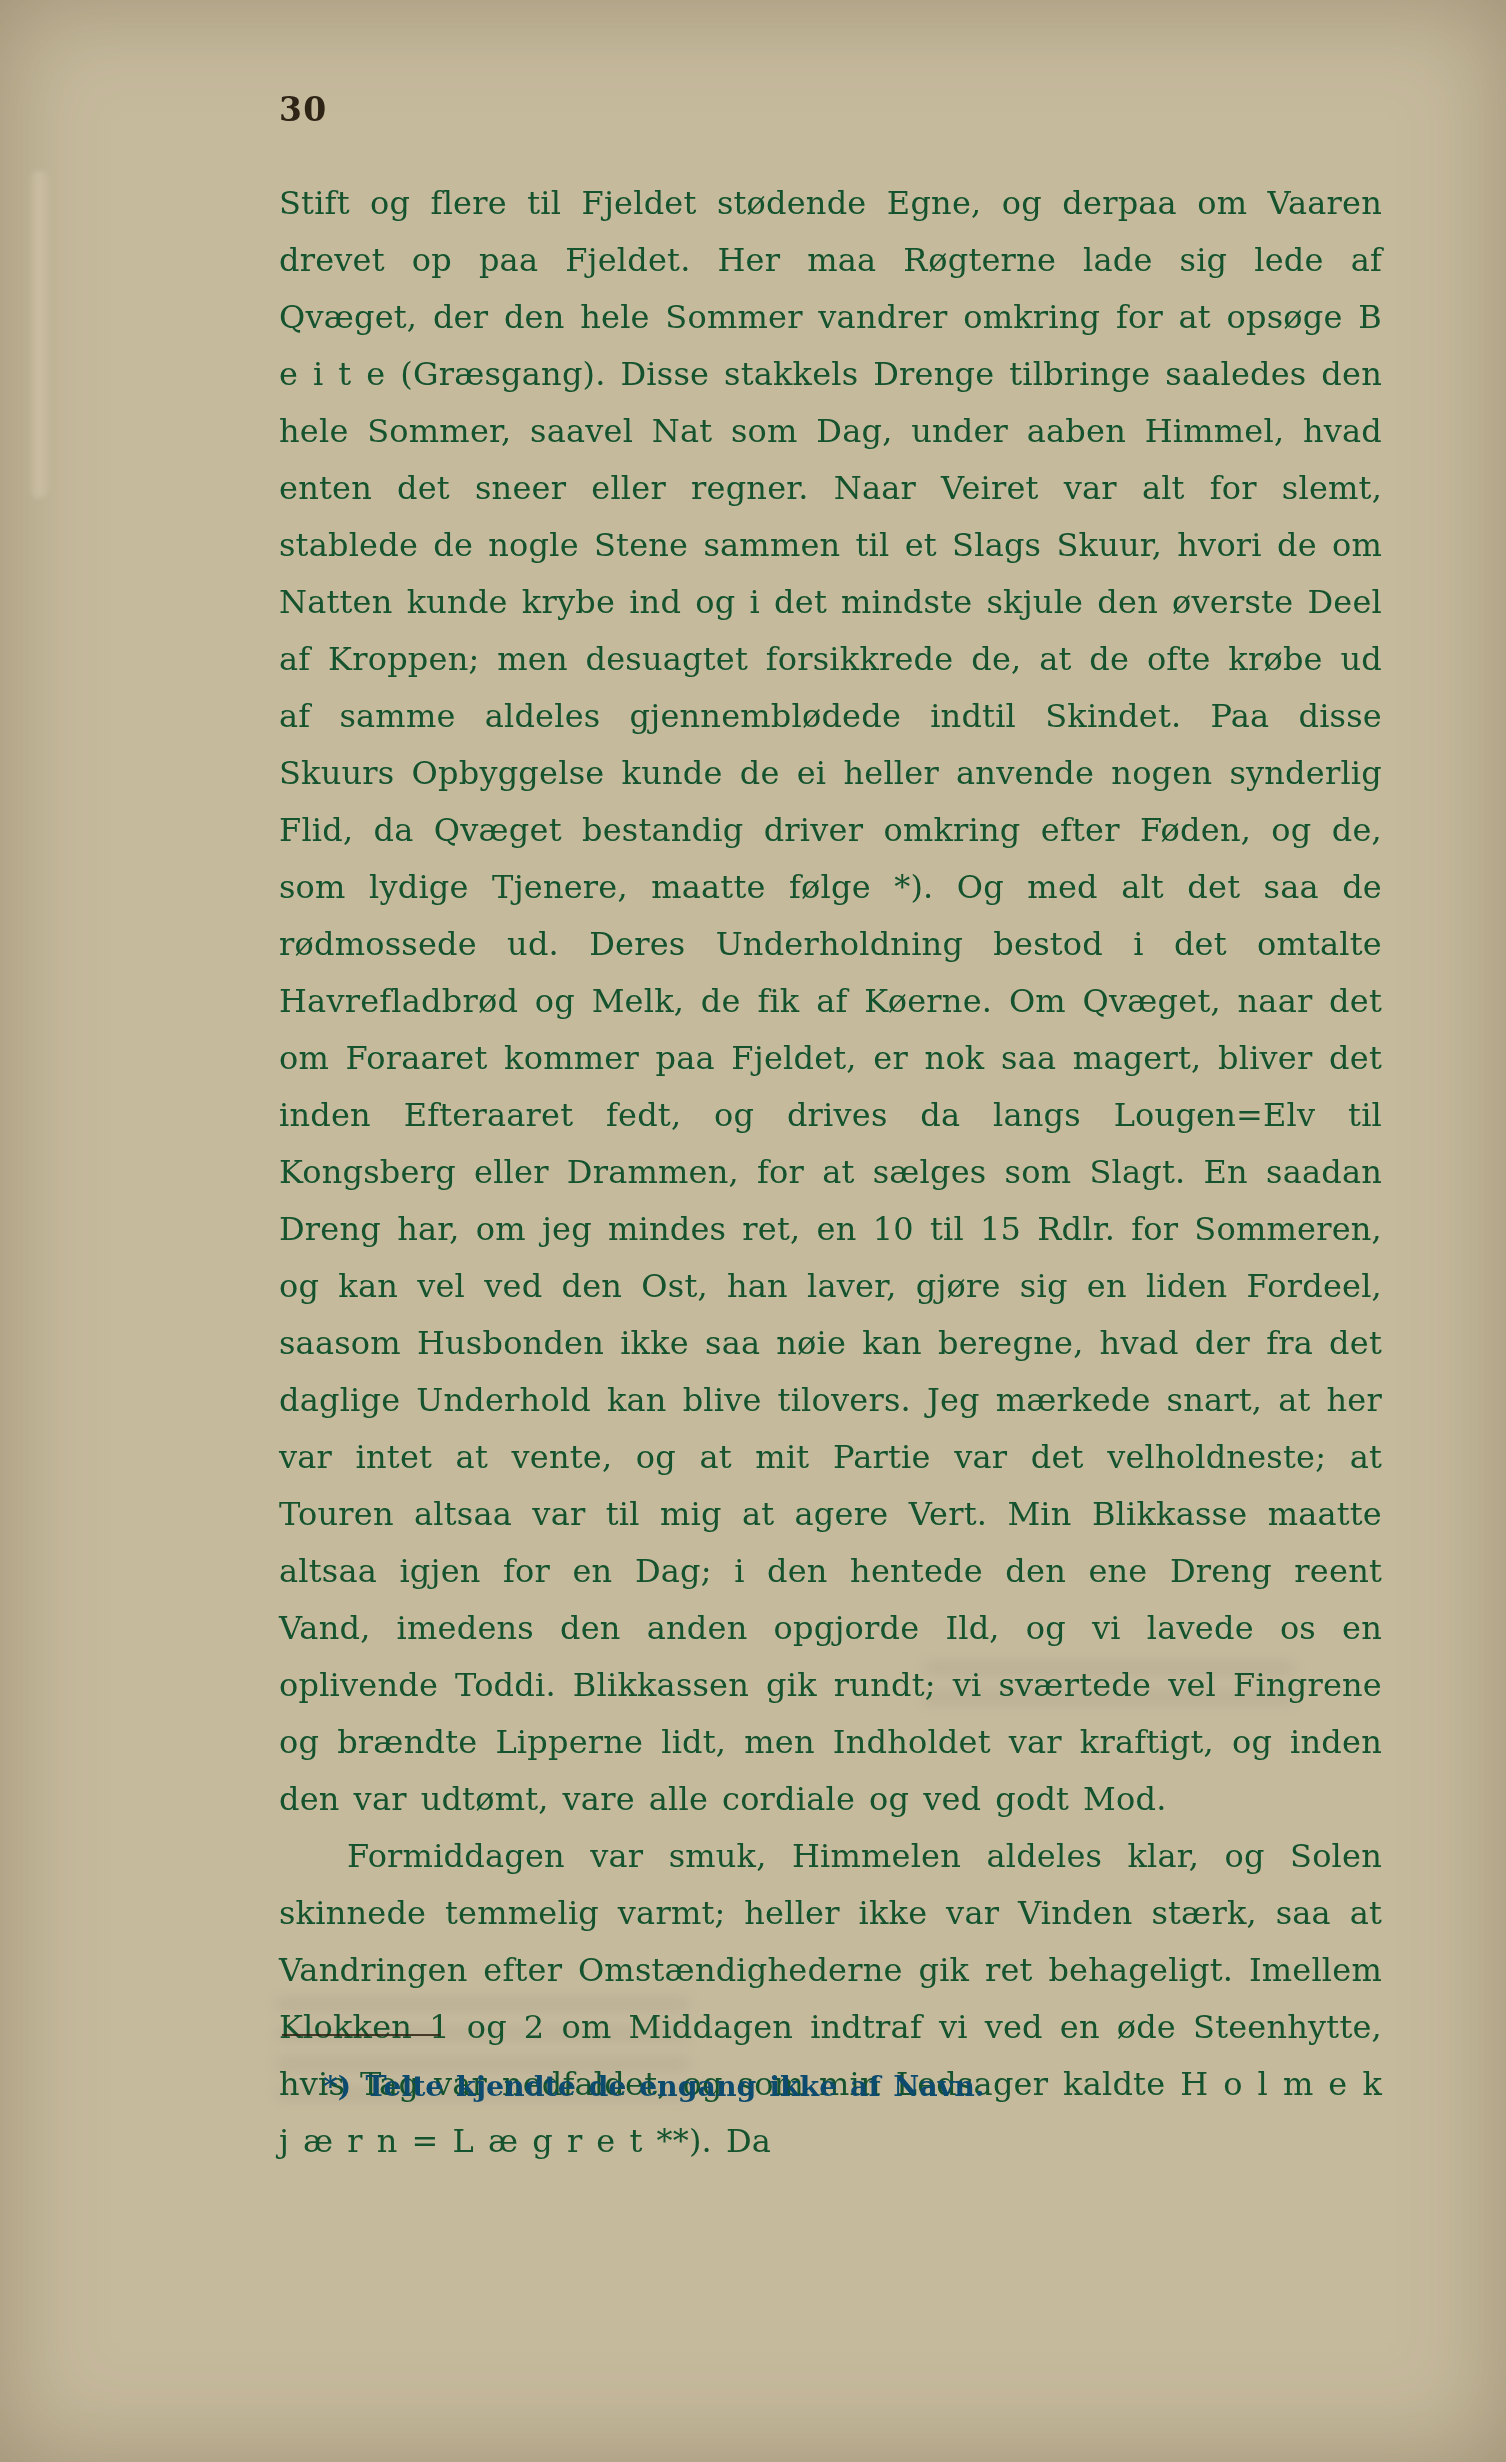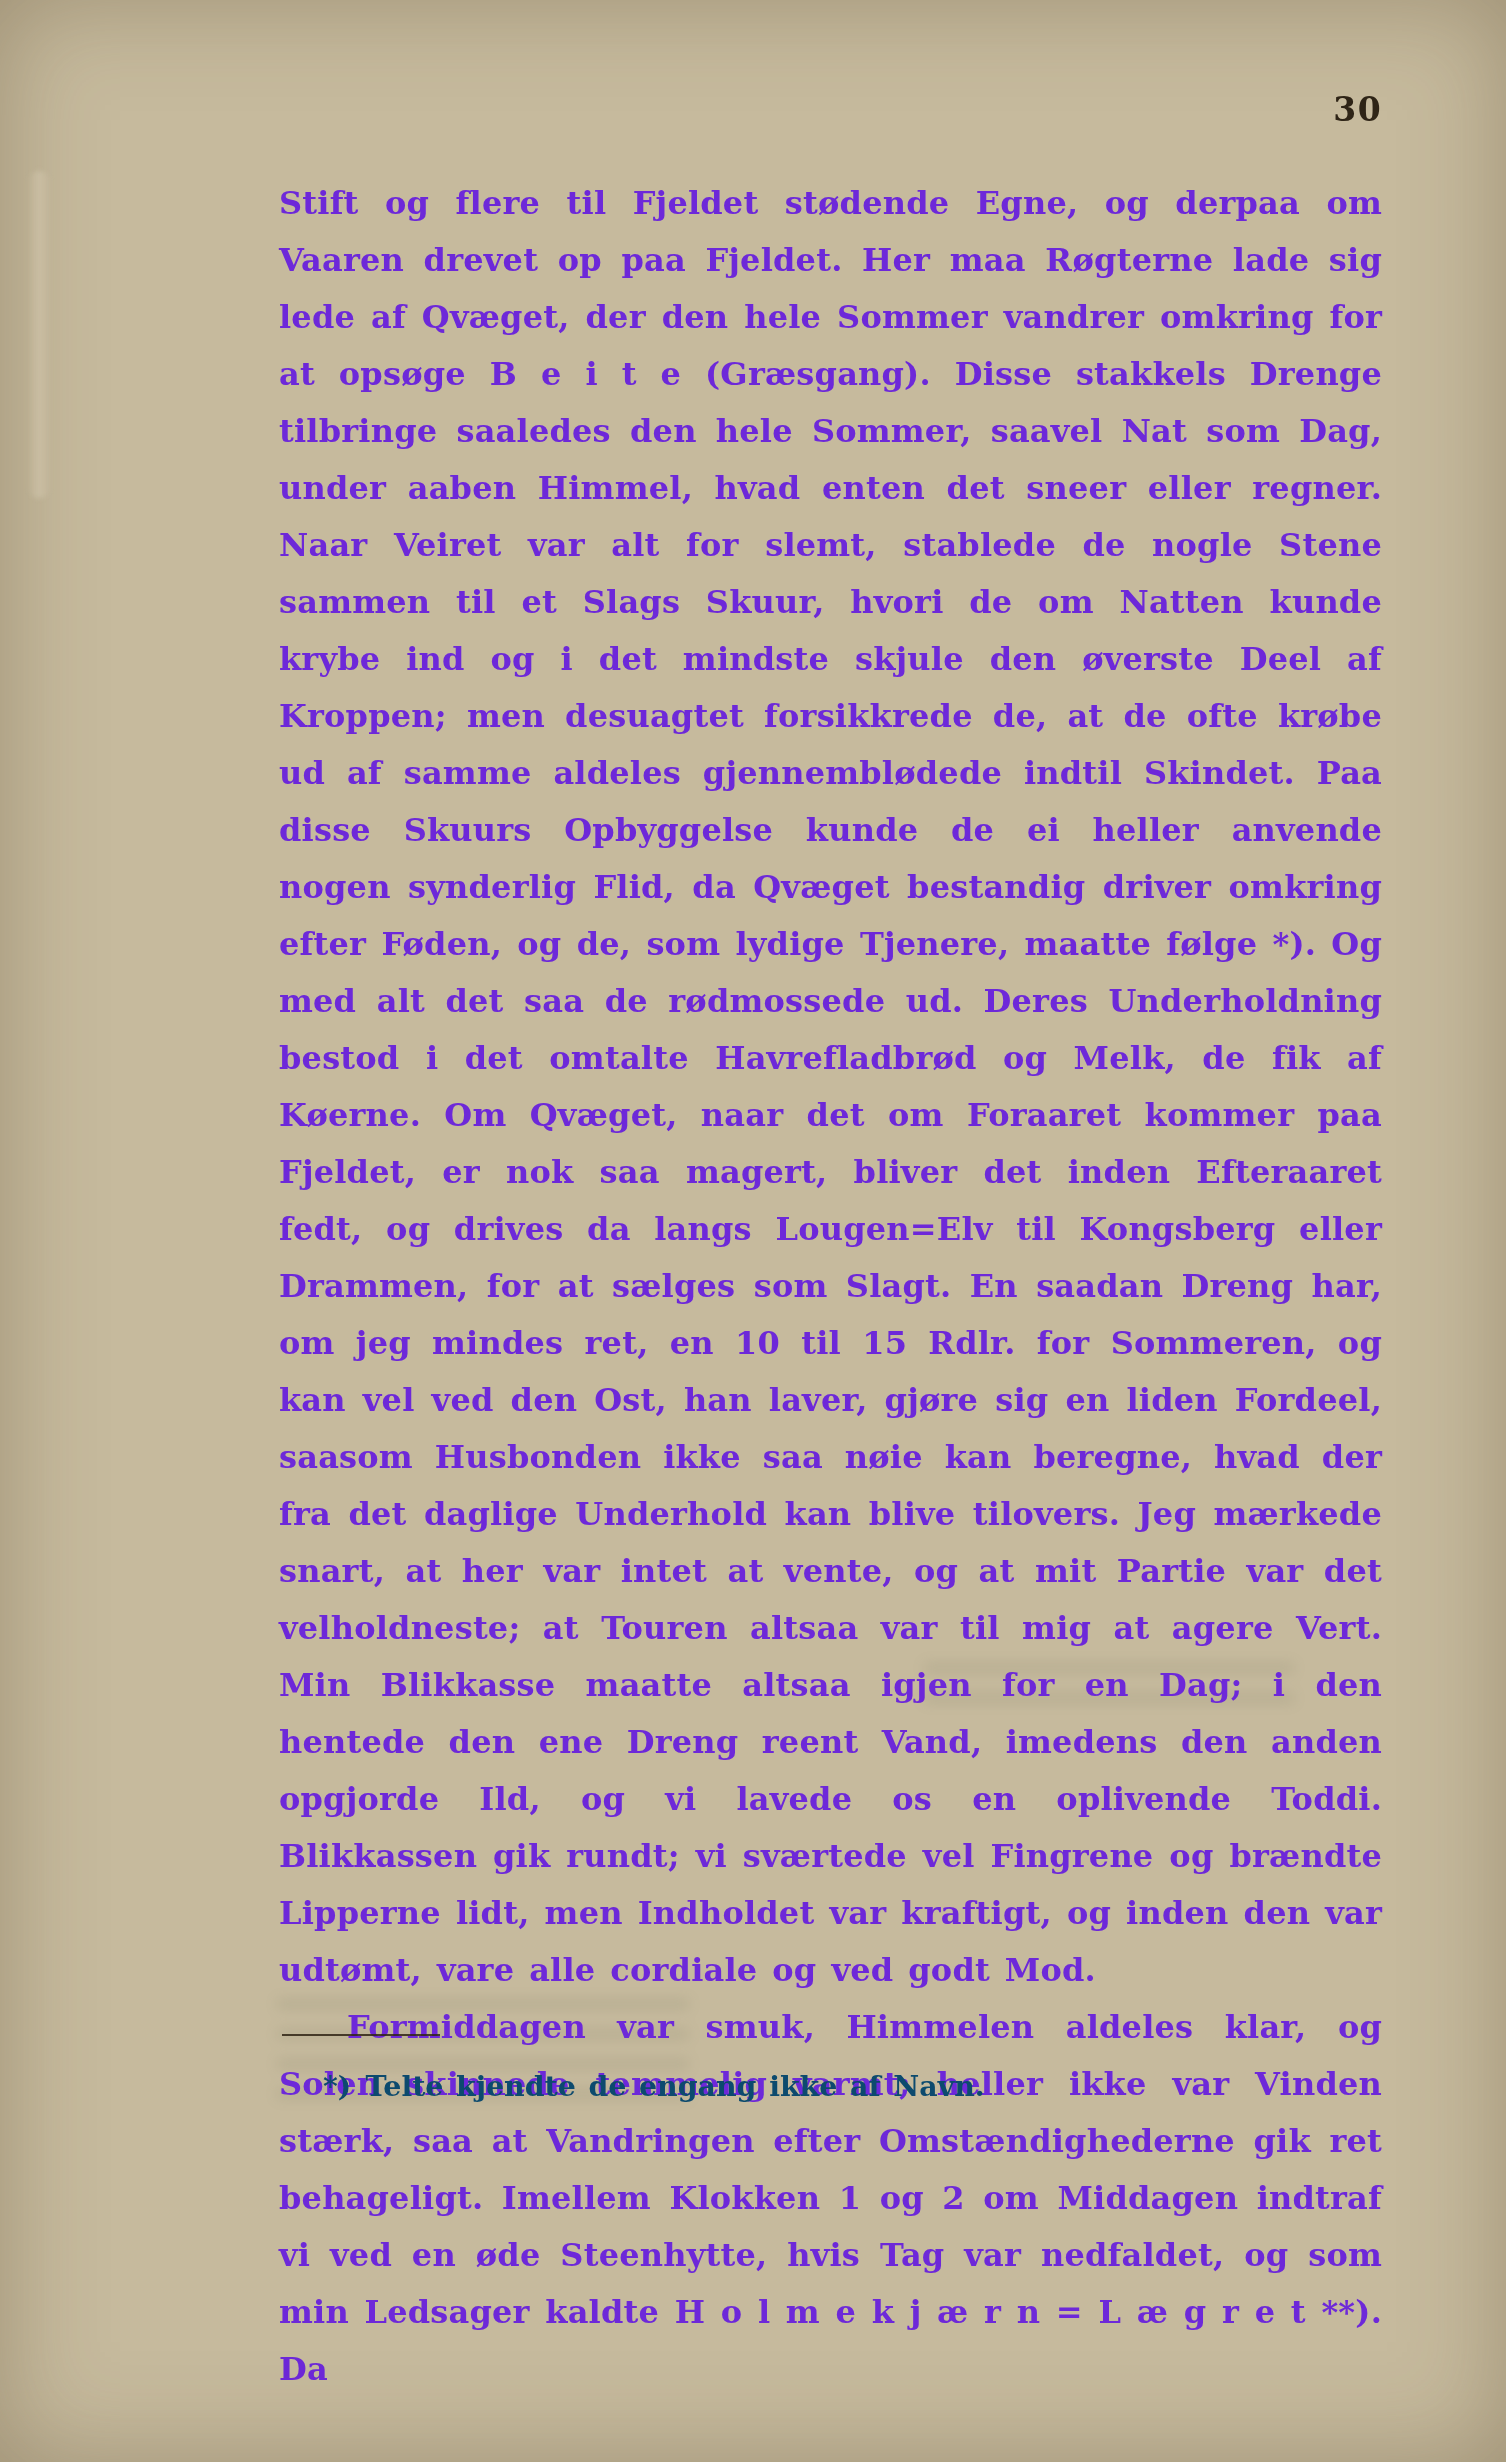--- a/index.html
+++ b/index.html
@@ -61,35 +61,35 @@
     filter: blur(6.4px);
     opacity: 0.5;
   }
   .smudge-1 { left: 924px; top: 1663px; width: 370px; height: 51px; }
   .smudge-2 { left: 277px;  top: 1999px; width: 412px; height: 100px; }
   .page-number {
     position: absolute;
     top: 90px;
     left: 279px;
     width: 1103px;
-    text-align: right;
+    text-align: left;
     font-size: 33px;
     font-weight: 700;
     letter-spacing: 1.4px;
     color: #2f2517;
   }
   .text-block {
     position: absolute;
     top: 175px;
     left: 279px;
     width: 1103px;
-    color: #6d28d9;
+    color: #14532d;
     font-size: 32px;
     line-height: 57px;
-    font-weight: 700;
+    font-weight: 400;
     text-align: justify;
     word-spacing: 3.6px;
     letter-spacing: 0.2px;
   }
   .para { margin: 0; }
   .para.indent { text-indent: 68px; }
   .footnote-rule {
     position: absolute;
     top: 2034px;
     left: 282px;

